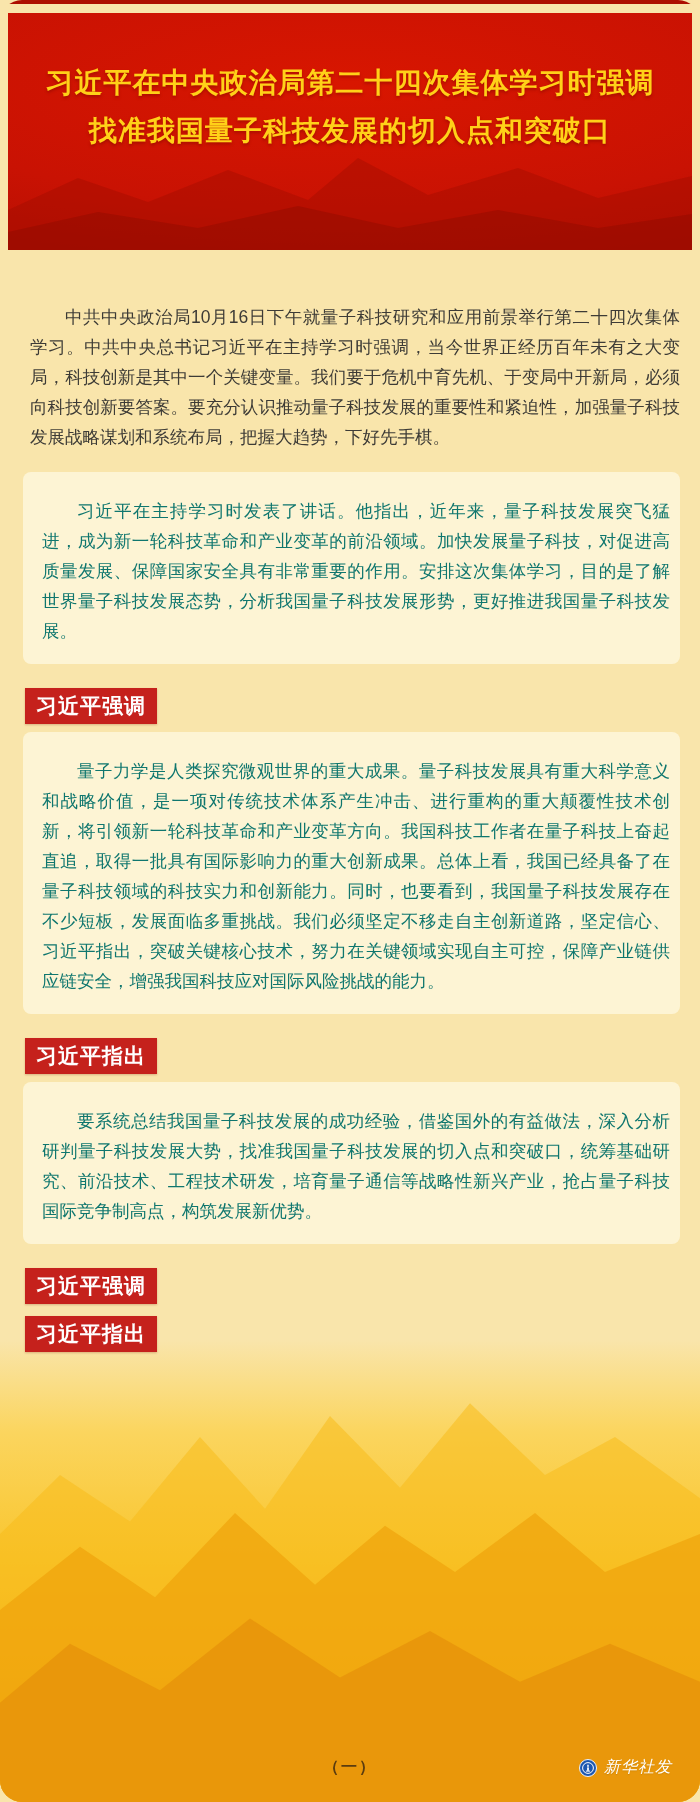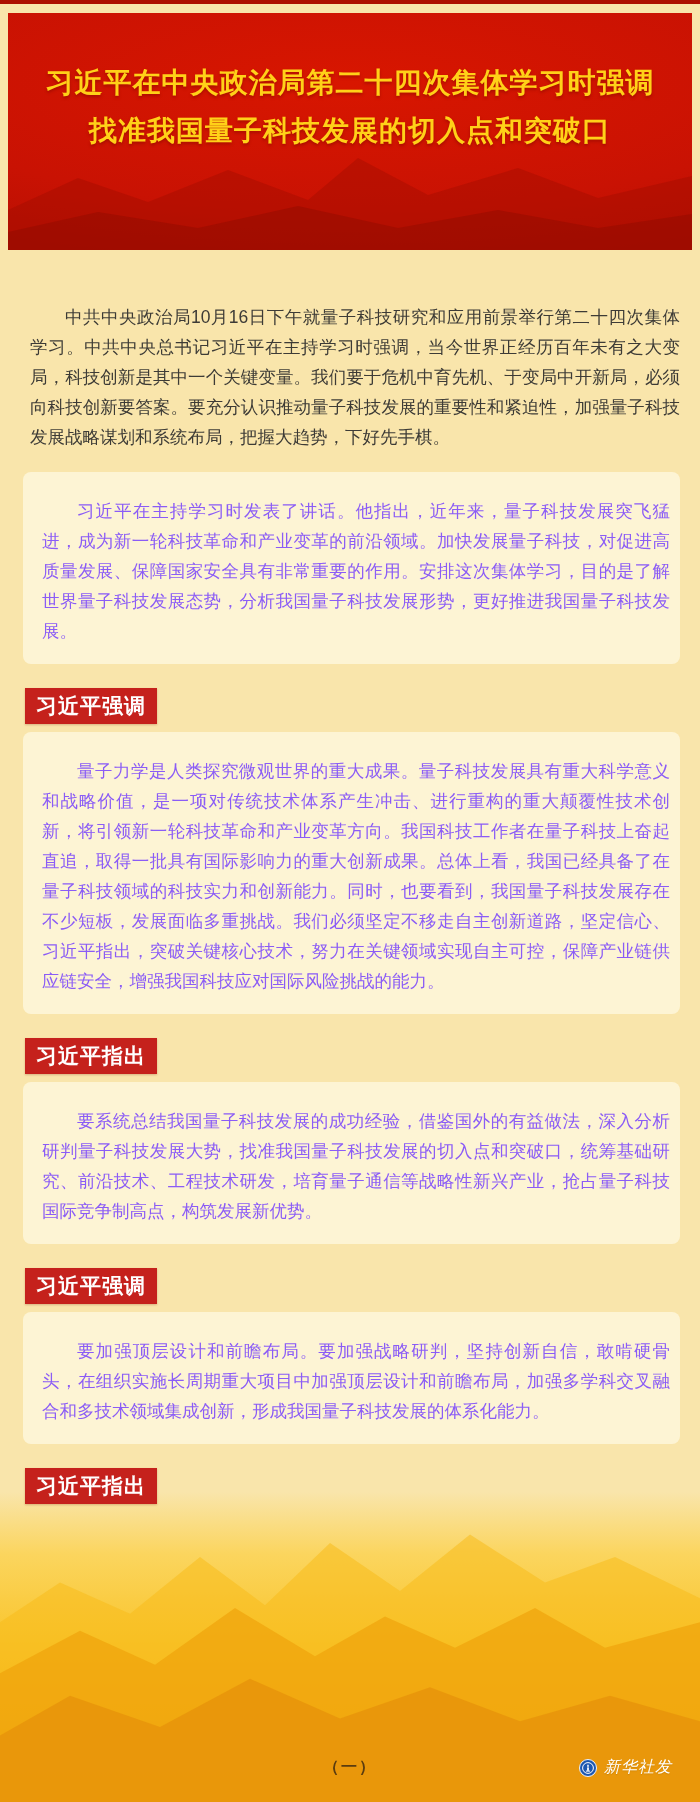--- a/index.html
+++ b/index.html
@@ -8,20 +8,21 @@
     font-family: "Liberation Sans", "DejaVu Sans", sans-serif;
     background: #f9e5ab;
   }
   .page {
     width: 700px;
     height: 1802px;
     display: flex;
     flex-direction: column;
     overflow: hidden;
     background: #f9e5ab;
+    border-radius: 22px;
   }
   .top-strip {
     height: 4px;
     width: 100%;
     background: #ad0e00;
     flex: 0 0 auto;
   }
   
   .banner {
     margin: 9px 8px 0 8px;
@@ -62,21 +63,21 @@
     text-indent: 2em;
     flex: 0 0 auto;
   }
   .panel {
     margin: 20px 20px 0 23px;
     background: #fdf4d4;
     border-radius: 8px;
     padding: 24px 10px 18px 19px;
     font-size: 17.5px;
     line-height: 30px;
-    color: #8b5cf6;
+    color: #0f766e;
     text-align: justify;
     text-indent: 2em;
     position: relative;
     z-index: 0;
     flex: 0 0 auto;
   }
   .badge {
     display: inline-block;
     align-self: flex-start;
     margin: 24px 12px -12px 25px;
@@ -169,21 +170,20 @@
 
   <div class="panel">习近平在主持学习时发表了讲话。他指出，近年来，量子科技发展突飞猛进，成为新一轮科技革命和产业变革的前沿领域。加快发展量子科技，对促进高质量发展、保障国家安全具有非常重要的作用。安排这次集体学习，目的是了解世界量子科技发展态势，分析我国量子科技发展形势，更好推进我国量子科技发展。</div>
 
   <div class="badge">习近平强调</div>
   <div class="panel">量子力学是人类探究微观世界的重大成果。量子科技发展具有重大科学意义和战略价值，是一项对传统技术体系产生冲击、进行重构的重大颠覆性技术创新，将引领新一轮科技革命和产业变革方向。我国科技工作者在量子科技上奋起直追，取得一批具有国际影响力的重大创新成果。总体上看，我国已经具备了在量子科技领域的科技实力和创新能力。同时，也要看到，我国量子科技发展存在不少短板，发展面临多重挑战。我们必须坚定不移走自主创新道路，坚定信心、习近平指出，突破关键核心技术，努力在关键领域实现自主可控，保障产业链供应链安全，增强我国科技应对国际风险挑战的能力。</div>
 
   <div class="badge">习近平指出</div>
   <div class="panel">要系统总结我国量子科技发展的成功经验，借鉴国外的有益做法，深入分析研判量子科技发展大势，找准我国量子科技发展的切入点和突破口，统筹基础研究、前沿技术、工程技术研发，培育量子通信等战略性新兴产业，抢占量子科技国际竞争制高点，构筑发展新优势。</div>
 
   <div class="badge">习近平强调</div>
-  <div class="panel">要加强顶层设计和前瞻布局。要加强战略研判，坚持创新自信，敢啃硬骨头，在组织实施长周期重大项目中加强顶层设计和前瞻布局，加强多学科交叉融合和多技术领域集成创新，形成我国量子科技发展的体系化能力。</div>
 
   <div class="badge">习近平指出</div>
 
   <div class="footer">
     <svg class="footer-mountains" viewBox="0 0 700 219" preserveAspectRatio="none" aria-hidden="true">
       <path d="M0,92 L60,64 L130,86 L200,46 L265,80 L330,36 L400,70 L470,30 L545,64 L615,46 L700,75 L700,219 L0,219 Z" fill="#f7bb1c" opacity="0.55"></path>
       <path d="M0,128 L80,98 L155,122 L235,82 L315,116 L385,88 L455,110 L535,82 L605,110 L700,92 L700,219 L0,219 Z" fill="#f0a30c" opacity="0.70"></path>
       <path d="M0,172 L70,144 L160,166 L250,132 L340,160 L430,138 L520,162 L610,144 L700,162 L700,219 L0,219 Z" fill="#e8940a" opacity="0.85"></path>
     </svg>
     <div class="page-number">（一）</div>

